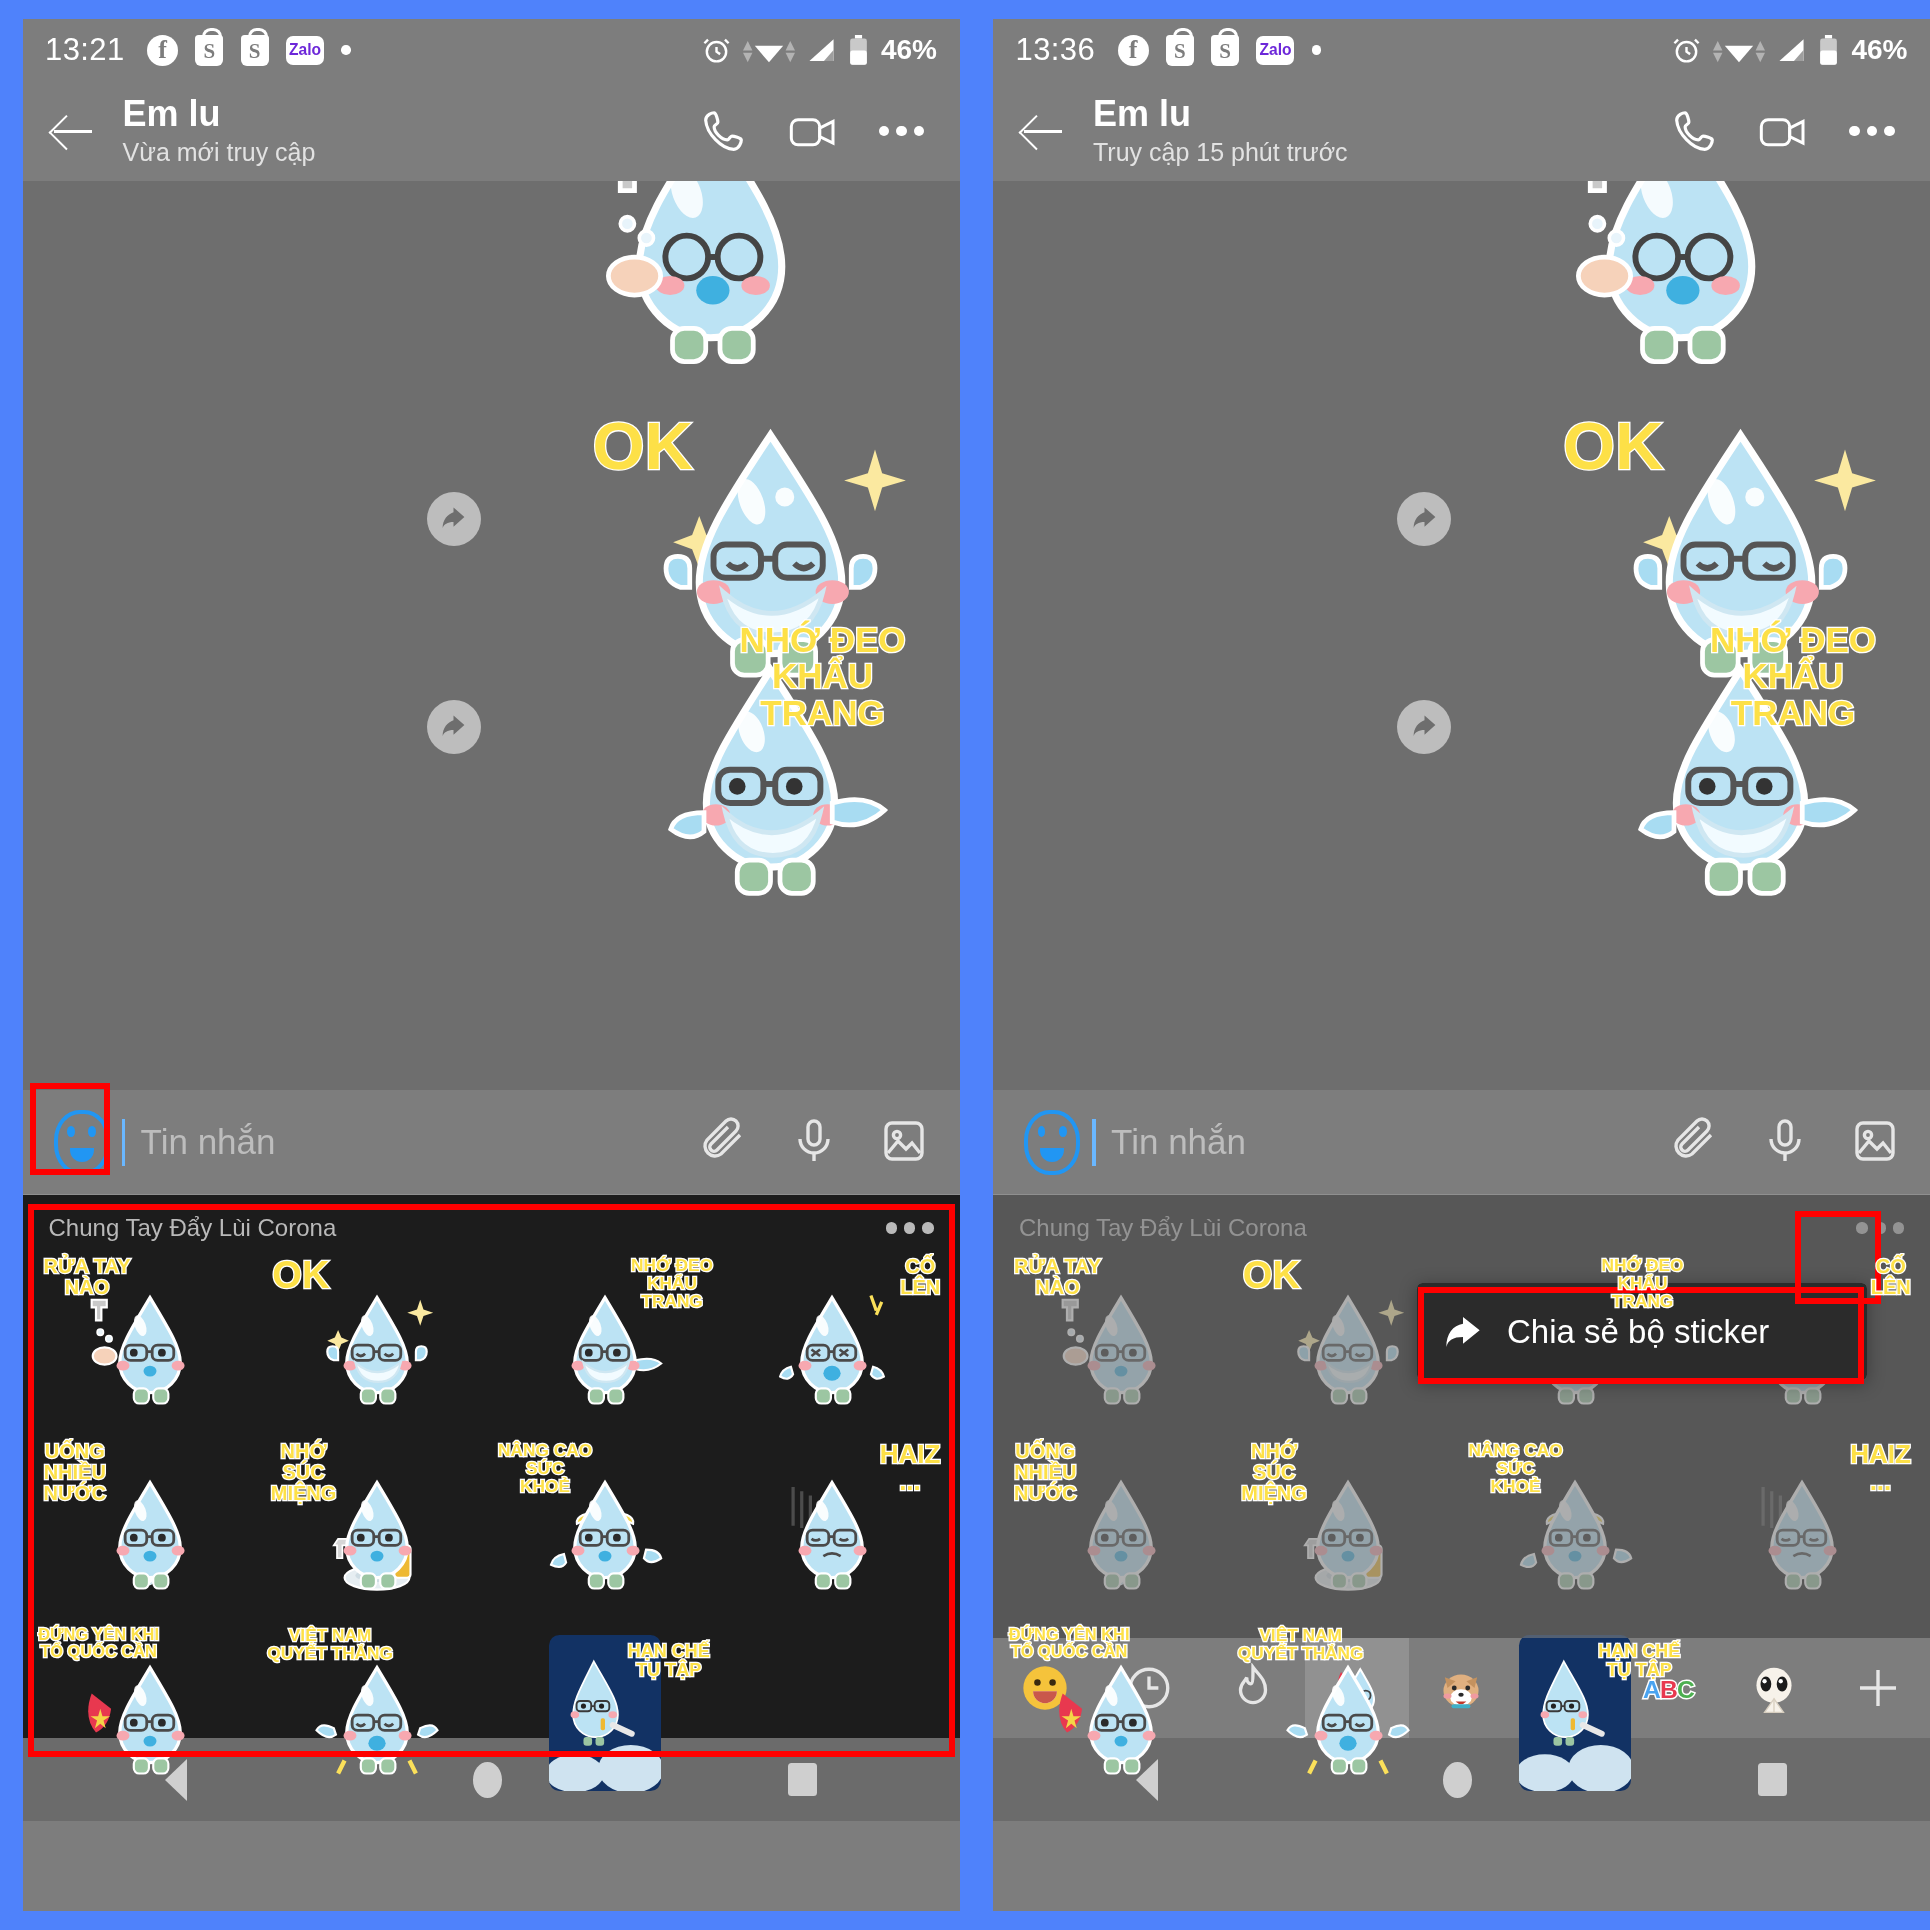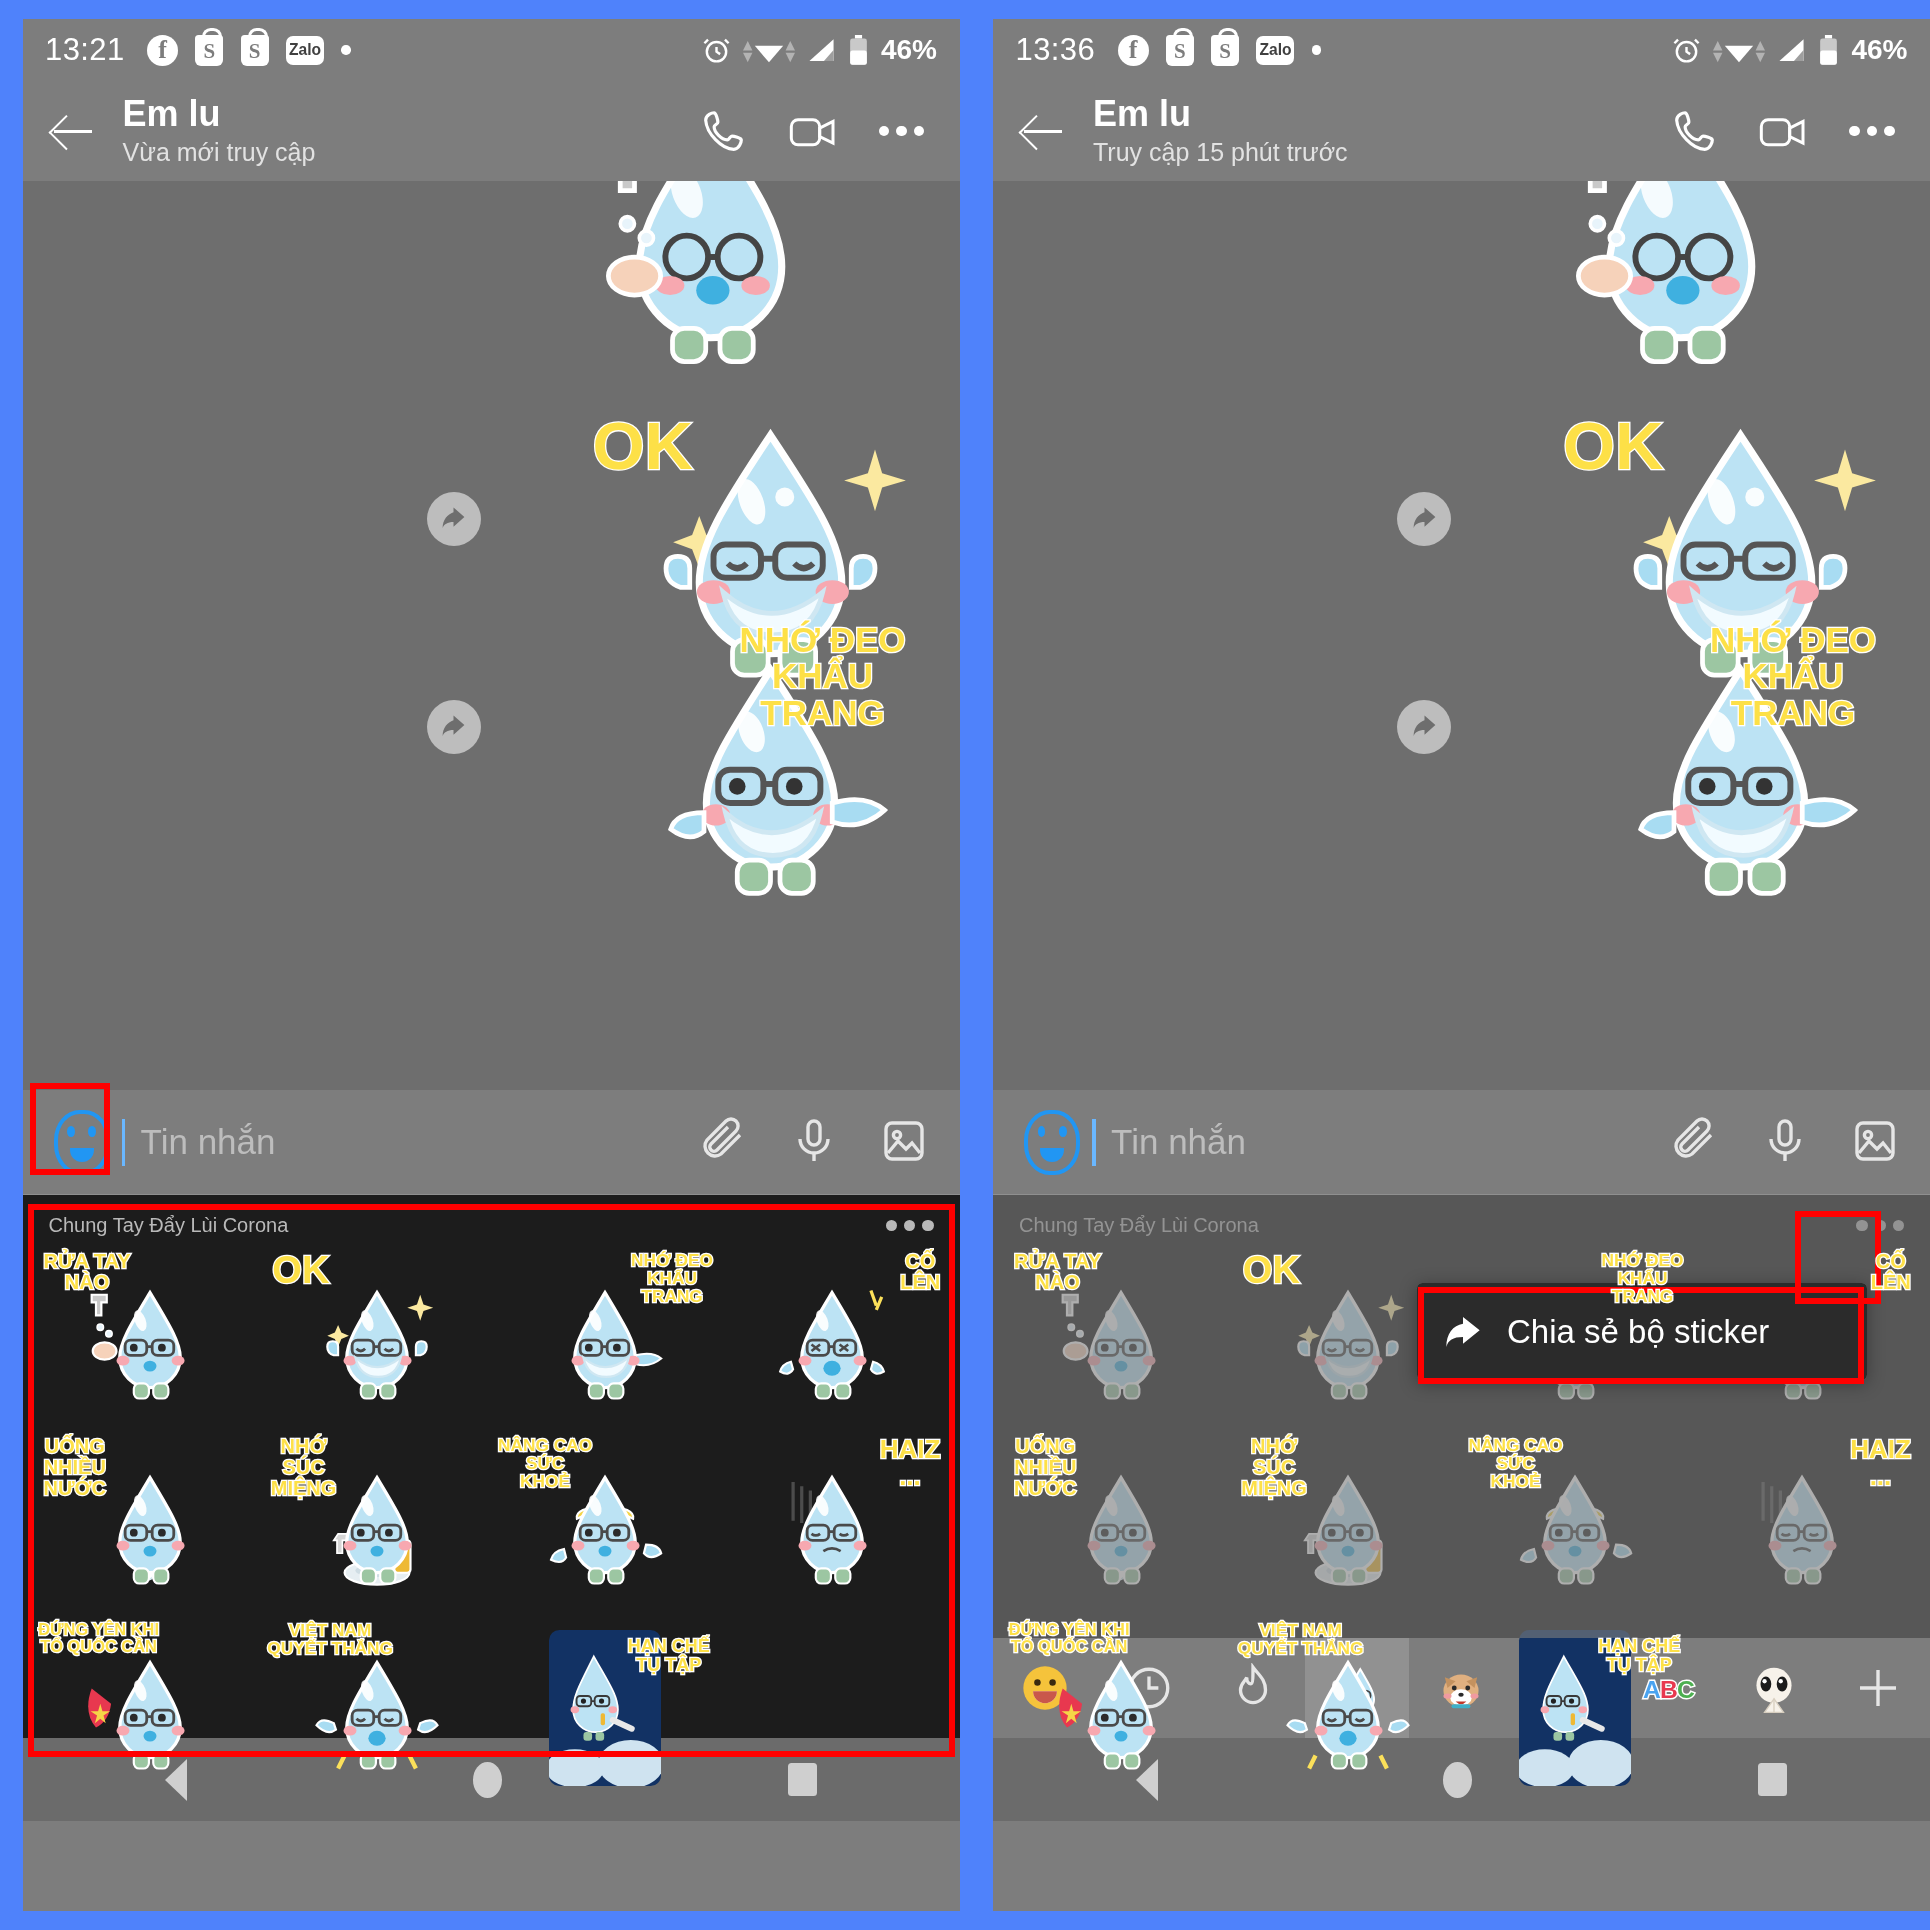--- a/index.html
+++ b/index.html
@@ -16,21 +16,21 @@
   .sb-right{margin-left:auto;display:flex;align-items:center;gap:12px;}
   .sb-pct{font-size:28px;font-weight:bold;}
   .ic{display:inline-flex;align-items:center;justify-content:center;}
   .fbicon{width:31px;height:31px;border-radius:50%;background:#fff;color:#7d7d7d;font-weight:bold;font-size:26px;
     display:flex;align-items:center;justify-content:center;font-family:"Liberation Serif",serif;}
   .shopee{width:28px;height:31px;background:#fff;border-radius:3.5px 3.5px 6px 6px;position:relative;
     display:flex;align-items:flex-end;justify-content:center;color:#7d7d7d;font-size:21px;font-weight:bold;}
   .shopee:before{content:"";position:absolute;top:-7px;left:7px;width:14px;height:12px;border:3.5px solid #fff;
     border-bottom:none;border-radius:8.6px 8.6px 0 0;}
   .shopee span{position:relative;top:-1.7px;font-family:"Liberation Serif",serif;}
-  .zalo{width:38px;height:29px;background:#fff;border-radius:7px;color:#404040;font-size:15.6px;font-weight:bold;
+  .zalo{width:38px;height:29px;background:#fff;border-radius:7px;color:#6d28d9;font-size:15.6px;font-weight:bold;
     display:flex;align-items:center;justify-content:center;position:relative;}
   .zalo:after{content:"";position:absolute;bottom:-7px;left:7px;border:7px solid transparent;border-top-color:#fff;}
   .dot{width:9.5px;height:9.5px;border-radius:50%;background:#fff;}
 
   
   .appbar{height:100px;display:flex;align-items:center;padding:0 24px;background:#7d7d7d;color:#fff;}
   .back{width:52px;height:52px;flex:0 0 52px;position:relative;}
   .back:before{content:"";position:absolute;left:7px;top:25px;width:38px;height:2.6px;background:#fff;}
   .back:after{content:"";position:absolute;left:7px;top:14.7px;width:22.5px;height:22.5px;border-left:2.6px solid #fff;
     border-bottom:2.6px solid #fff;transform:rotate(45deg);}
@@ -58,21 +58,21 @@
   .emoji-face .mouth{position:absolute;bottom:8.6px;left:50%;transform:translateX(-50%);width:24px;height:14px;
     background:#2196f3;border-radius:0 0 14px 14px;}
   .ph{margin-left:15.6px;font-size:35px;color:#bdbdbd;}
   .caret{width:3.5px;height:47px;background:#6ab7ff;margin-left:3.5px;}
   .in-actions{margin-left:auto;display:flex;align-items:center;gap:42px;padding-right:8.6px;}
   .in-actions svg{width:48px;height:48px;}
 
   
   .stickerpanel{background:#1c1c1c;height:auto;}
   .sp-head{display:flex;align-items:center;padding:19px 26px 5.2px 26px;}
-  .sp-title{font-size:20px;color:#b9b9b9;}
+  .sp-title{font-size:24px;color:#b9b9b9;}
   .sp-kebab{margin-left:auto;display:flex;gap:7px;}
   .sp-kebab i{width:11.2px;height:11.2px;border-radius:50%;background:#b9b9b9;display:block;}
   .sp-grid{display:grid;grid-template-columns:repeat(4,1fr);padding:3.5px 14px 8.6px 14px;}
   .sp-cell{height:185px;position:relative;display:flex;align-items:center;justify-content:center;}
 
   
   .tabbar{height:100px;background:#7d7d7d;display:flex;align-items:center;}
   .tab{flex:1;height:100px;display:flex;align-items:center;justify-content:center;}
   .tab.sel{background:#919191;}
 

